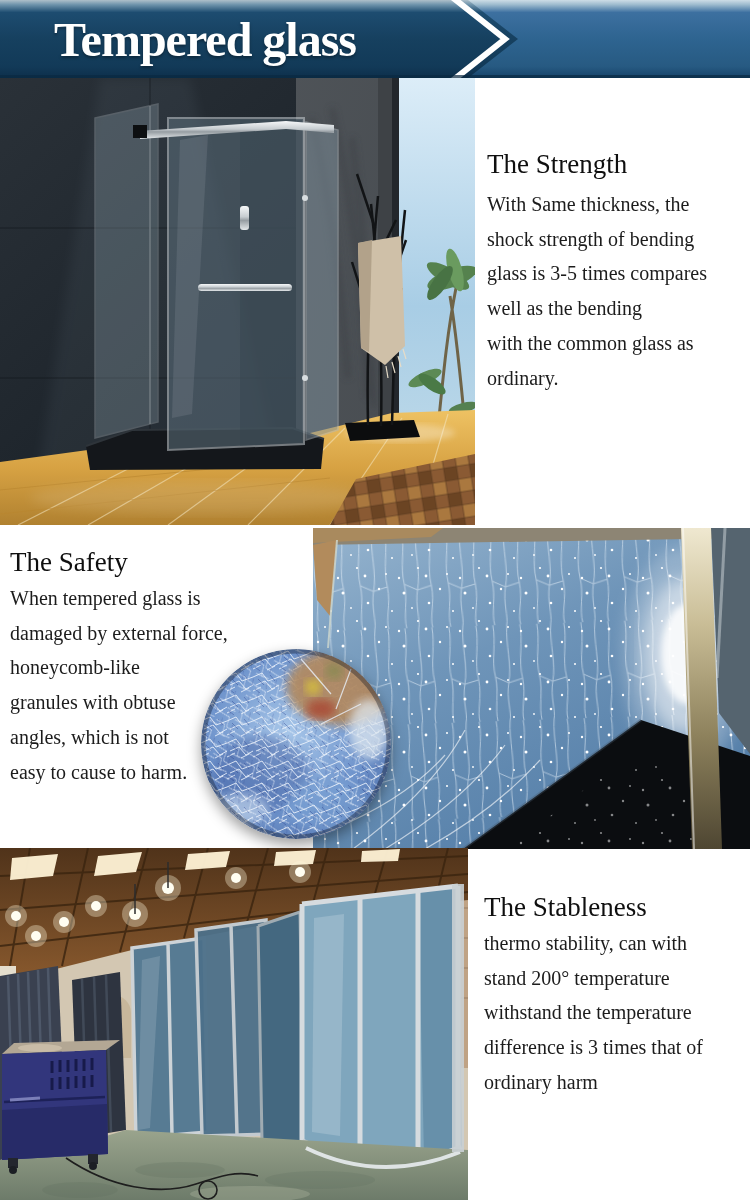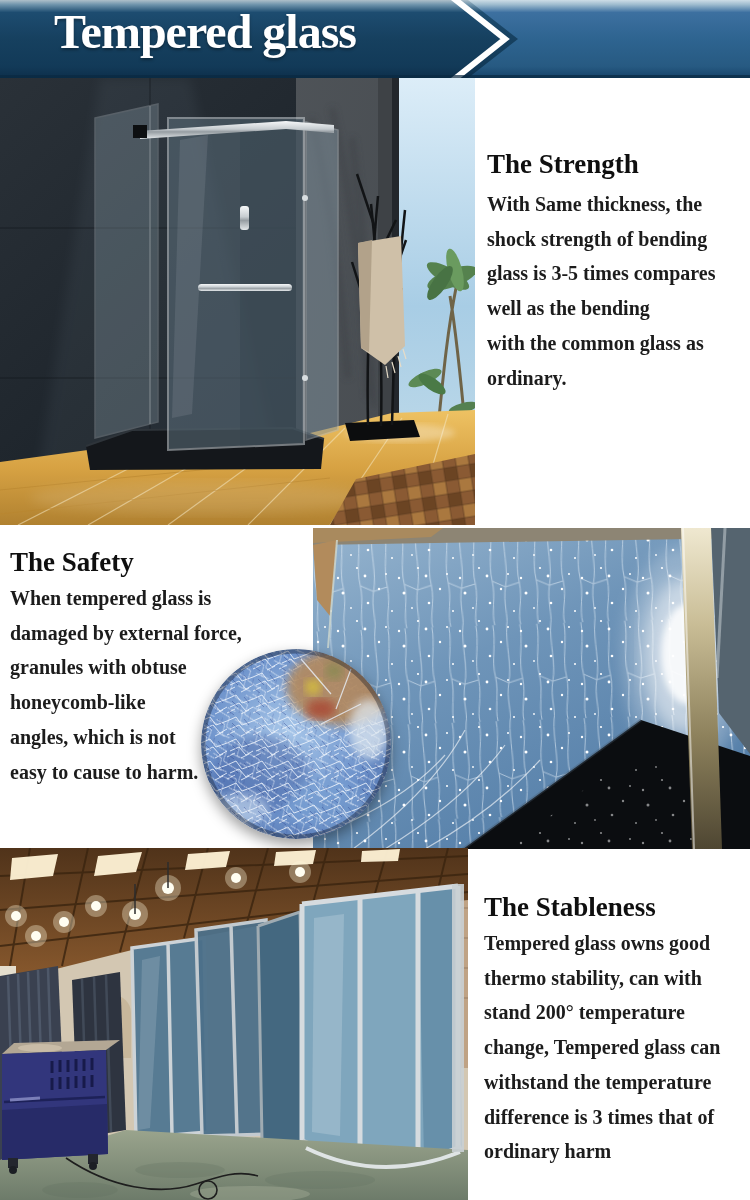--- a/index.html
+++ b/index.html
@@ -3,37 +3,37 @@
 <meta charset="utf-8">
 <style>
   *{margin:0;padding:0;box-sizing:border-box}
   html,body{width:750px;height:1200px}
   body{font-family:"Liberation Serif",serif;background:#fff}
   .page{position:relative;width:750px;height:1200px;overflow:hidden;background:#fff}
 
   
   .banner{position:absolute;left:0;top:0;width:750px;height:78px}
   .banner svg{position:absolute;left:0;top:0;width:100%;height:100%;display:block}
-  .banner-title{position:absolute;left:54px;top:4px;font-size:48px;font-weight:700;
+  .banner-title{position:absolute;left:54px;top:12px;font-size:48px;font-weight:700;
     letter-spacing:-1px;color:#fff;text-shadow:0 2px 3px rgba(0,0,0,.35);white-space:nowrap}
 
   
   .photo{position:absolute;overflow:hidden}
   .photo svg{display:block;width:100%;height:100%}
   .photo-shower{left:0;top:78px;width:475px;height:447px}
   .photo-cracked{left:313px;top:528px;width:437px;height:321px}
   .photo-factory{left:0;top:848px;width:468px;height:352px}
   .inset-circle{position:absolute;left:201px;top:649px;width:190px;height:190px;border-radius:50%;
     overflow:hidden;box-shadow:0 6px 14px rgba(0,0,0,.38), inset 0 0 10px rgba(0,0,0,.25)}
   .inset-circle svg{display:block;width:100%;height:100%}
 
   
   .textblock{position:absolute;color:#1b1b1b}
-  .textblock h2{font-size:27px;line-height:38px;font-weight:700;color:#0f0f0f;white-space:nowrap}
-  .textblock .ln{font-size:20px;line-height:34.7px;font-weight:700;white-space:nowrap;color:#1c1c1c}
+  .textblock h2{font-size:27px;line-height:38px;font-weight:400;color:#0f0f0f;white-space:nowrap}
+  .textblock .ln{font-size:20px;line-height:34.7px;font-weight:400;white-space:nowrap;color:#1c1c1c}
   .tb-strength{left:487px;top:145px;width:263px}
   .tb-strength .body{margin-top:4px}
   .tb-safety{left:10px;top:543px;width:302px}
   .tb-stableness{left:484px;top:888px;width:265px}
 </style>
 </head>
 <body>
 
 <div class="page">
 
@@ -173,22 +173,22 @@
       <div class="ln">with the common glass as</div>
       <div class="ln">ordinary.</div>
     </div>
   </div>
 
   <div class="textblock tb-safety">
     <h2>The Safety</h2>
     <div class="body">
       <div class="ln">When tempered glass is</div>
       <div class="ln">damaged by external force,</div>
+      <div class="ln">honeycomb-like</div>
       <div class="ln">granules with obtuse</div>
-      <div class="ln">honeycomb-like</div>
       <div class="ln">angles, which is not</div>
       <div class="ln">easy to cause to harm.</div>
     </div>
   </div>
 
   <div class="photo photo-cracked">
     <svg viewBox="0 0 437 321" preserveAspectRatio="none">
       <defs>
         <linearGradient id="c2-glass" x1="0" y1="0" x2=".6" y2="1">
           <stop offset="0" stop-color="#97b5cf"></stop>
@@ -404,23 +404,21 @@
         <circle cx="13" cy="322" r="4" fill="#1b1e24"></circle>
           <circle cx="93" cy="318" r="4" fill="#1b1e24"></circle>
       </g>
       <rect x="452" y="36" width="12" height="268" fill="#c9cfd3" opacity=".9"></rect>
     </svg>
   </div>
 
   <div class="textblock tb-stableness">
     <h2>The Stableness</h2>
     <div class="body">
-      <div class="ln">Tempered glass owns good</div>
       <div class="ln">thermo stability, can with</div>
       <div class="ln">stand 200° temperature</div>
-      <div class="ln">change, Tempered glass can</div>
       <div class="ln">withstand the temperature</div>
       <div class="ln">difference is 3 times that of</div>
       <div class="ln">ordinary harm</div>
     </div>
   </div>
 
 </div>
 
 </body></html>

